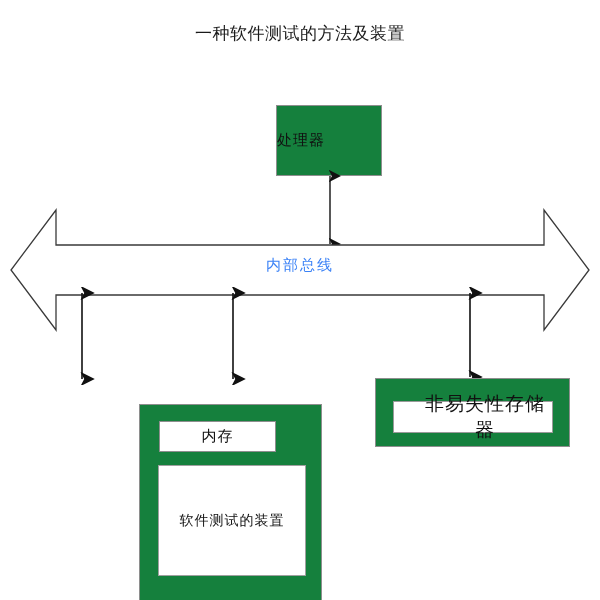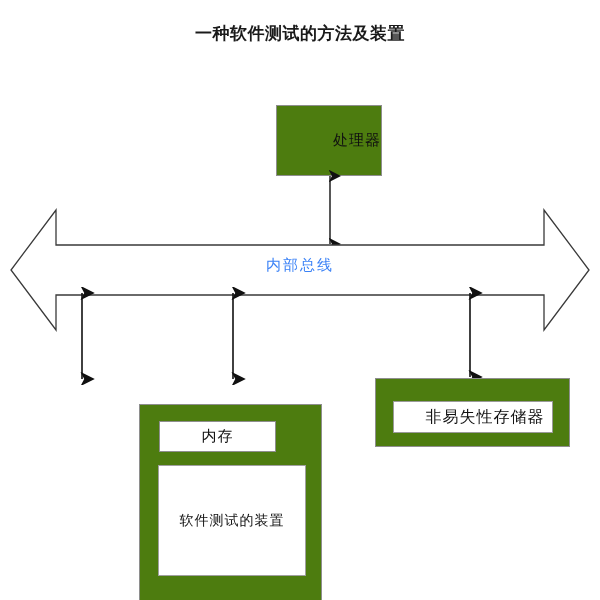--- a/index.html
+++ b/index.html
@@ -16,32 +16,32 @@
     overflow: hidden;
   }
   #figure-title {
     position: absolute;
     left: 0;
     top: 22px;
     width: 600px;
     text-align: center;
     font-family: "Liberation Sans", "DejaVu Sans", sans-serif;
     font-size: 17px;
-    font-weight: bold;
+    font-weight: normal;
     color: #1a1a1a;
     letter-spacing: 0.5px;
   }
   .node-box {
     position: absolute;
     box-sizing: border-box;
     border: 1px solid #8e8e8e;
-    background: #4d7c0f;
+    background: #15803d;
     display: flex;
     align-items: center;
-    justify-content: flex-end;
+    justify-content: flex-start;
     color: #111111;
     font-family: Liberation Serif, serif;
   }
   .node-label {
     font-size: 15px;
     letter-spacing: 1px;
     color: #111111;
     text-align: center;
   }
   #processor-box {
@@ -105,21 +105,21 @@
     left: 17px;
     top: 22px;
     width: 160px;
     height: 32px;
     border: 1px solid #9a9a9a;
     background: #ffffff;
     display: flex;
     align-items: center;
     justify-content: center;
   }
-  #nonvolatile-inner-box .node-label { font-size: 16px; margin-left: 24px; }
+  #nonvolatile-inner-box .node-label { font-size: 19px; margin-left: 24px; }
   #bus-arrow-svg {
     position: absolute;
     left: 0;
     top: 195px;
     width: 600px;
     height: 150px;
   }
   #bus-label {
     position: absolute;
     left: 0;

